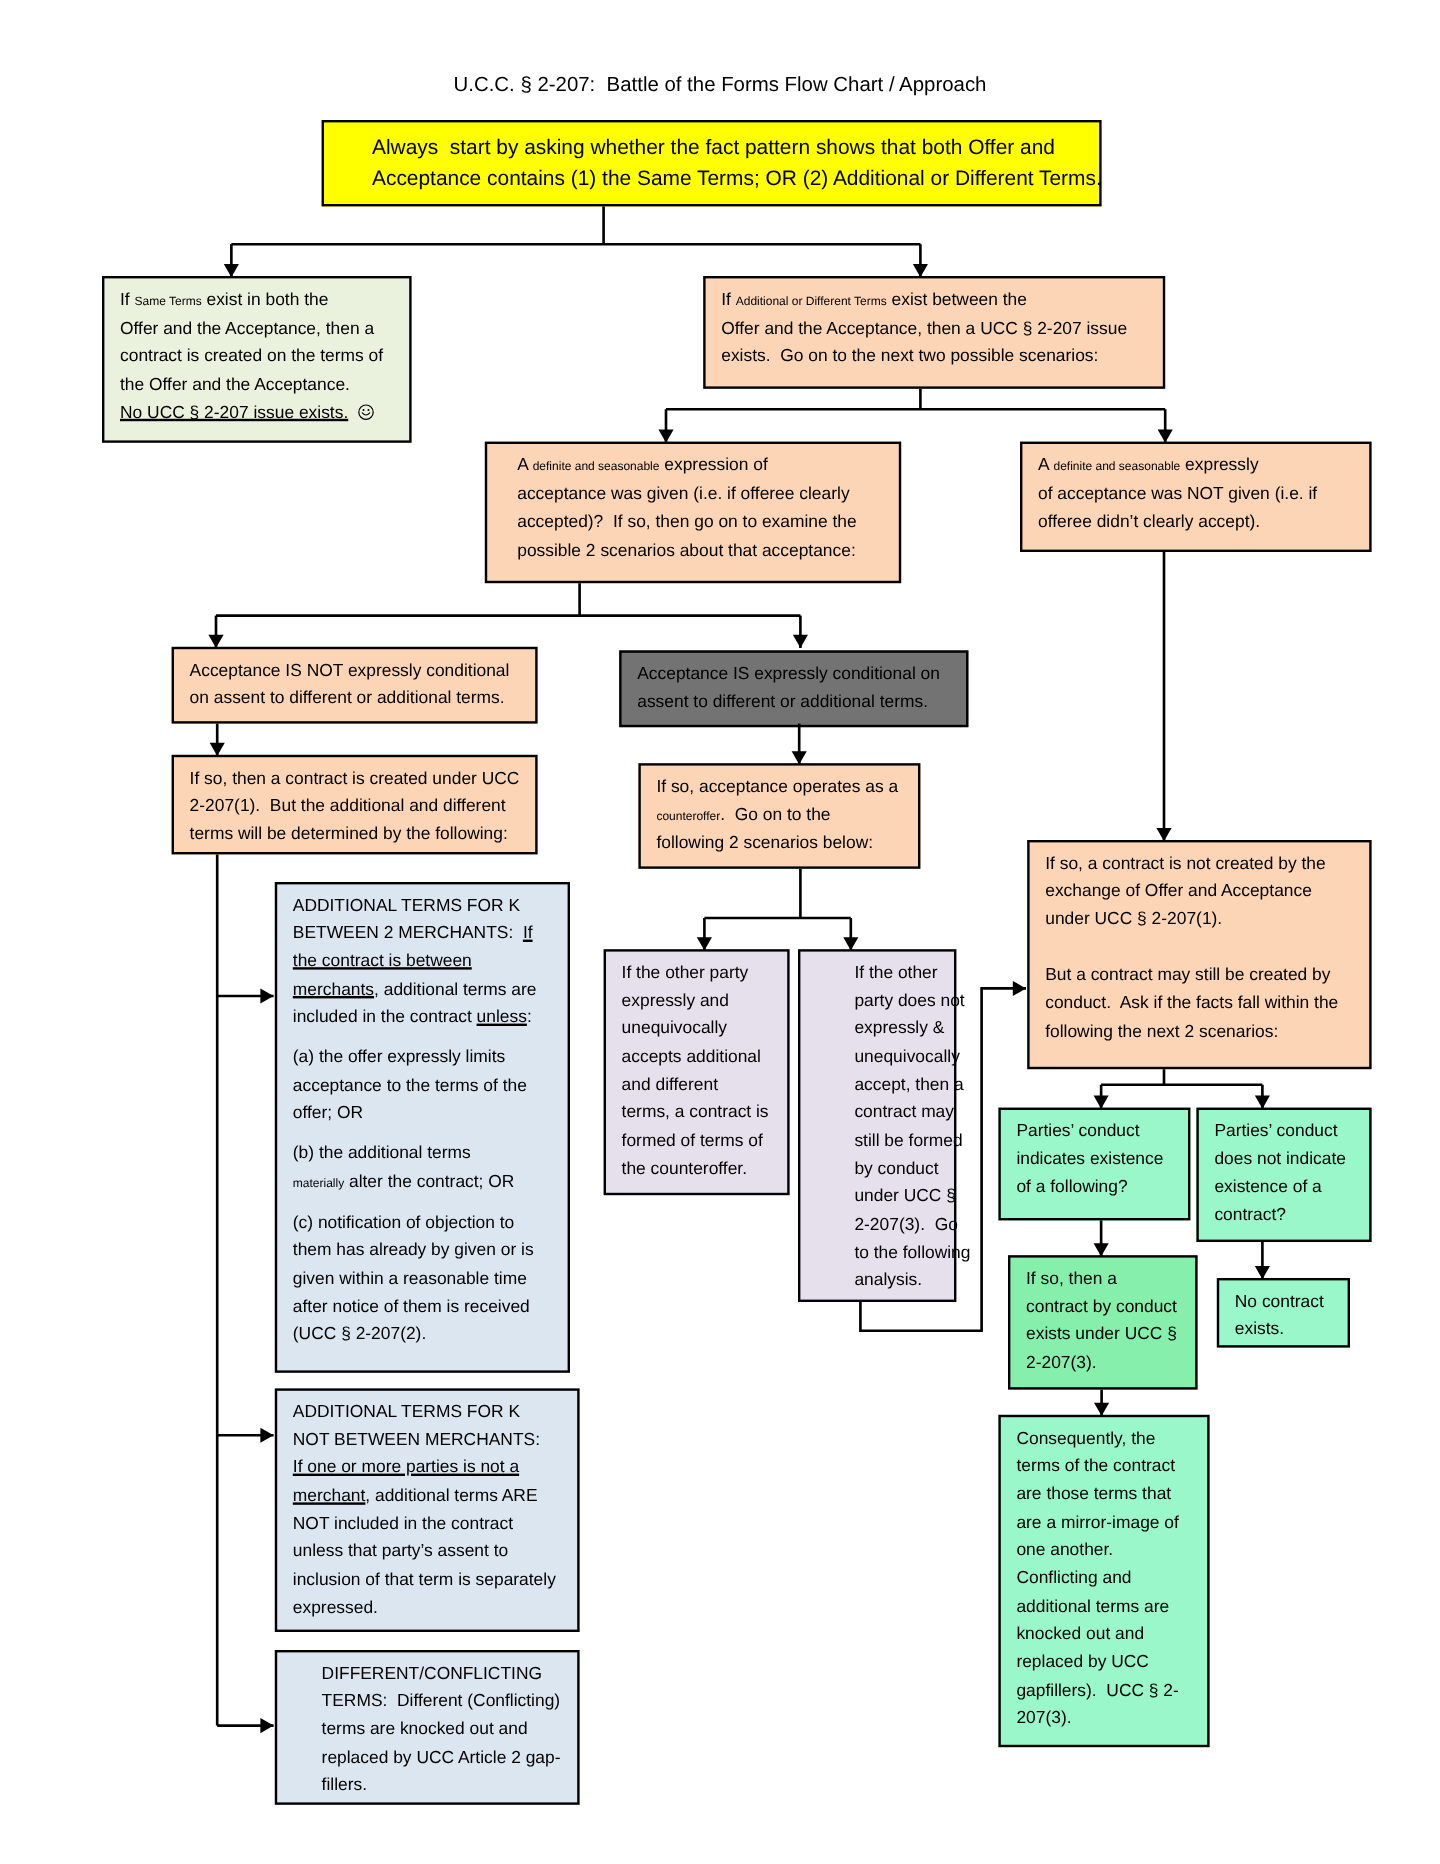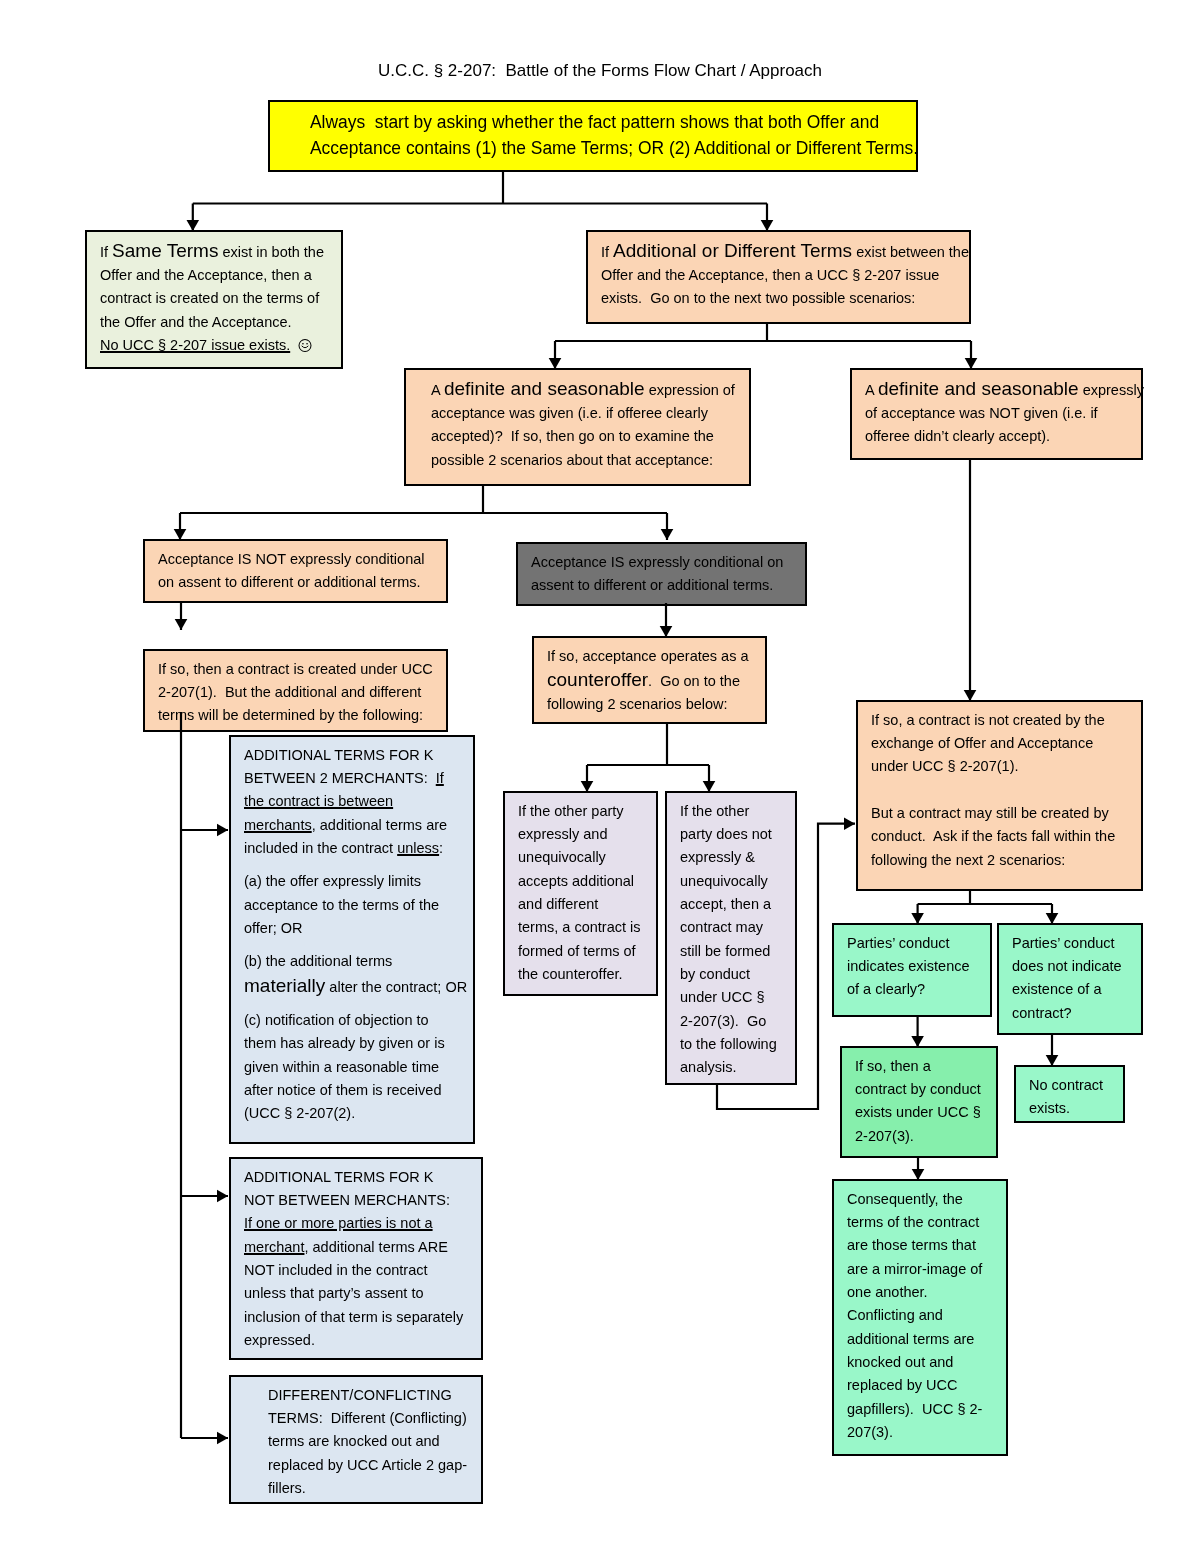--- a/index.html
+++ b/index.html
@@ -8,21 +8,21 @@
   #page{position:relative;width:1200px;height:1553px;background:#ffffff;overflow:hidden;
      will-change:transform;}
   #chart-title{position:absolute;left:0;top:59.6px;width:1200px;text-align:center;
      font-size:17px;line-height:22px;color:#000;white-space:pre;}
   .node{position:absolute;border:2px solid #000;box-sizing:border-box;}
   .node-text{font-size:14.5px;line-height:23.35px;color:#000;padding:6.5px 0 0 13px;white-space:pre;}
   .node-text.big{padding-left:15px;}
   .para{margin:0 0 10px 0;}
   .para:last-child{margin-bottom:0;}
   .u{text-decoration:underline;text-underline-offset:1px;text-decoration-thickness:2px;}
-  .em{font-size:19px;line-height:inherit;}
+  .em{font-size:10px;line-height:inherit;}
   .icon{display:inline-block;width:14px;height:15px;vertical-align:-3.6px;}
   .icon svg{display:block;}
   #connectors{position:absolute;left:0;top:0;width:1200px;height:1553px;}
   #connectors polyline{fill:none;stroke:#000;stroke-width:2.2;}
   #connectors polygon{fill:#000;stroke:none;}
 </style>
 </head>
 <body>
 
 <div id="page">
@@ -48,46 +48,46 @@
     </div>
   <div class="node" style="left:850px;top:368px;width:293px;height:92px;background:#fbd5b5;">
       <div class="node-text" style=""><div class="para"><span>A </span><span class="em">definite and seasonable</span><span> expressly</span><br><span>of acceptance was NOT given (i.e. if</span><br><span>offeree didn’t clearly accept).</span></div></div>
     </div>
   <div class="node" style="left:143px;top:539px;width:305px;height:64px;background:#fbd5b5;">
       <div class="node-text" style=""><div class="para"><span>Acceptance IS NOT expressly conditional</span><br><span>on assent to different or additional terms.</span></div></div>
     </div>
   <div class="node" style="left:516px;top:542px;width:291px;height:64px;background:#737373;">
       <div class="node-text" style=""><div class="para"><span>Acceptance IS expressly conditional on</span><br><span>assent to different or additional terms.</span></div></div>
     </div>
-  <div class="node" style="left:143px;top:629px;width:305px;height:83px;background:#fbd5b5;margin-top:20px;">
+  <div class="node" style="left:143px;top:629px;width:305px;height:83px;background:#fbd5b5;">
       <div class="node-text" style=""><div class="para"><span>If so, then a contract is created under UCC</span><br><span>2-207(1).  But the additional and different</span><br><span>terms will be determined by the following:</span></div></div>
     </div>
   <div class="node" style="left:532px;top:636px;width:235px;height:88px;background:#fbd5b5;">
       <div class="node-text" style=""><div class="para"><span>If so, acceptance operates as a</span><br><span class="em">counteroffer</span><span>.  Go on to the</span><br><span>following 2 scenarios below:</span></div></div>
     </div>
   <div class="node" style="left:229px;top:735px;width:246px;height:409px;background:#dce6f1;">
       <div class="node-text" style=""><div class="para"><span>ADDITIONAL TERMS FOR K</span><br><span>BETWEEN 2 MERCHANTS:  </span><span class="u">If</span><br><span class="u">the contract is between</span><br><span class="u">merchants</span><span>, additional terms are</span><br><span>included in the contract </span><span class="u">unless</span><span>:</span></div><div class="para"><span>(a) the offer expressly limits</span><br><span>acceptance to the terms of the</span><br><span>offer; OR</span></div><div class="para"><span>(b) the additional terms</span><br><span class="em">materially</span><span> alter the contract; OR</span></div><div class="para"><span>(c) notification of objection to</span><br><span>them has already by given or is</span><br><span>given within a reasonable time</span><br><span>after notice of them is received</span><br><span>(UCC § 2-207(2).</span></div></div>
     </div>
   <div class="node" style="left:229px;top:1157px;width:254px;height:203px;background:#dce6f1;">
       <div class="node-text" style=""><div class="para"><span>ADDITIONAL TERMS FOR K</span><br><span>NOT BETWEEN MERCHANTS:</span><br><span class="u">If one or more parties is not a</span><br><span class="u">merchant</span><span>, additional terms ARE</span><br><span>NOT included in the contract</span><br><span>unless that party’s assent to</span><br><span>inclusion of that term is separately</span><br><span>expressed.</span></div></div>
     </div>
   <div class="node" style="left:229px;top:1375px;width:254px;height:129px;background:#dce6f1;padding-left:24px;">
       <div class="node-text" style=""><div class="para"><span>DIFFERENT/CONFLICTING</span><br><span>TERMS:  Different (Conflicting)</span><br><span>terms are knocked out and</span><br><span>replaced by UCC Article 2 gap-</span><br><span>fillers.</span></div></div>
     </div>
   <div class="node" style="left:503px;top:791px;width:155px;height:205px;background:#e5e0ec;">
       <div class="node-text" style=""><div class="para"><span>If the other party</span><br><span>expressly and</span><br><span>unequivocally</span><br><span>accepts additional</span><br><span>and different</span><br><span>terms, a contract is</span><br><span>formed of terms of</span><br><span>the counteroffer.</span></div></div>
     </div>
-  <div class="node" style="left:665px;top:791px;width:132px;height:294px;background:#e5e0ec;">
+  <div class="node" style="left:665px;top:791px;width:132px;height:294px;background:#e5e0ec;padding-left:32px;">
       <div class="node-text" style=""><div class="para"><span>If the other</span><br><span>party does not</span><br><span>expressly &amp;</span><br><span>unequivocally</span><br><span>accept, then a</span><br><span>contract may</span><br><span>still be formed</span><br><span>by conduct</span><br><span>under UCC §</span><br><span>2-207(3).  Go</span><br><span>to the following</span><br><span>analysis.</span></div></div>
     </div>
   <div class="node" style="left:856px;top:700px;width:287px;height:191px;background:#fbd5b5;">
       <div class="node-text" style=""><div class="para"><span>If so, a contract is not created by the</span><br><span>exchange of Offer and Acceptance</span><br><span>under UCC § 2-207(1).</span><br><span></span><br><span>But a contract may still be created by</span><br><span>conduct.  Ask if the facts fall within the</span><br><span>following the next 2 scenarios:</span></div></div>
     </div>
   <div class="node" style="left:832px;top:923px;width:160px;height:94px;background:#99f7c9;">
-      <div class="node-text" style=""><div class="para"><span>Parties’ conduct</span><br><span>indicates existence</span><br><span>of a clearly?</span></div></div>
+      <div class="node-text" style=""><div class="para"><span>Parties’ conduct</span><br><span>indicates existence</span><br><span>of a following?</span></div></div>
     </div>
   <div class="node" style="left:997px;top:923px;width:146px;height:112px;background:#99f7c9;">
       <div class="node-text" style=""><div class="para"><span>Parties’ conduct</span><br><span>does not indicate</span><br><span>existence of a</span><br><span>contract?</span></div></div>
     </div>
   <div class="node" style="left:840px;top:1046px;width:158px;height:112px;background:#86efac;">
       <div class="node-text" style=""><div class="para"><span>If so, then a</span><br><span>contract by conduct</span><br><span>exists under UCC §</span><br><span>2-207(3).</span></div></div>
     </div>
   <div class="node" style="left:1014px;top:1065px;width:111px;height:58px;background:#99f7c9;">
       <div class="node-text" style=""><div class="para"><span>No contract</span><br><span>exists.</span></div></div>
     </div>

